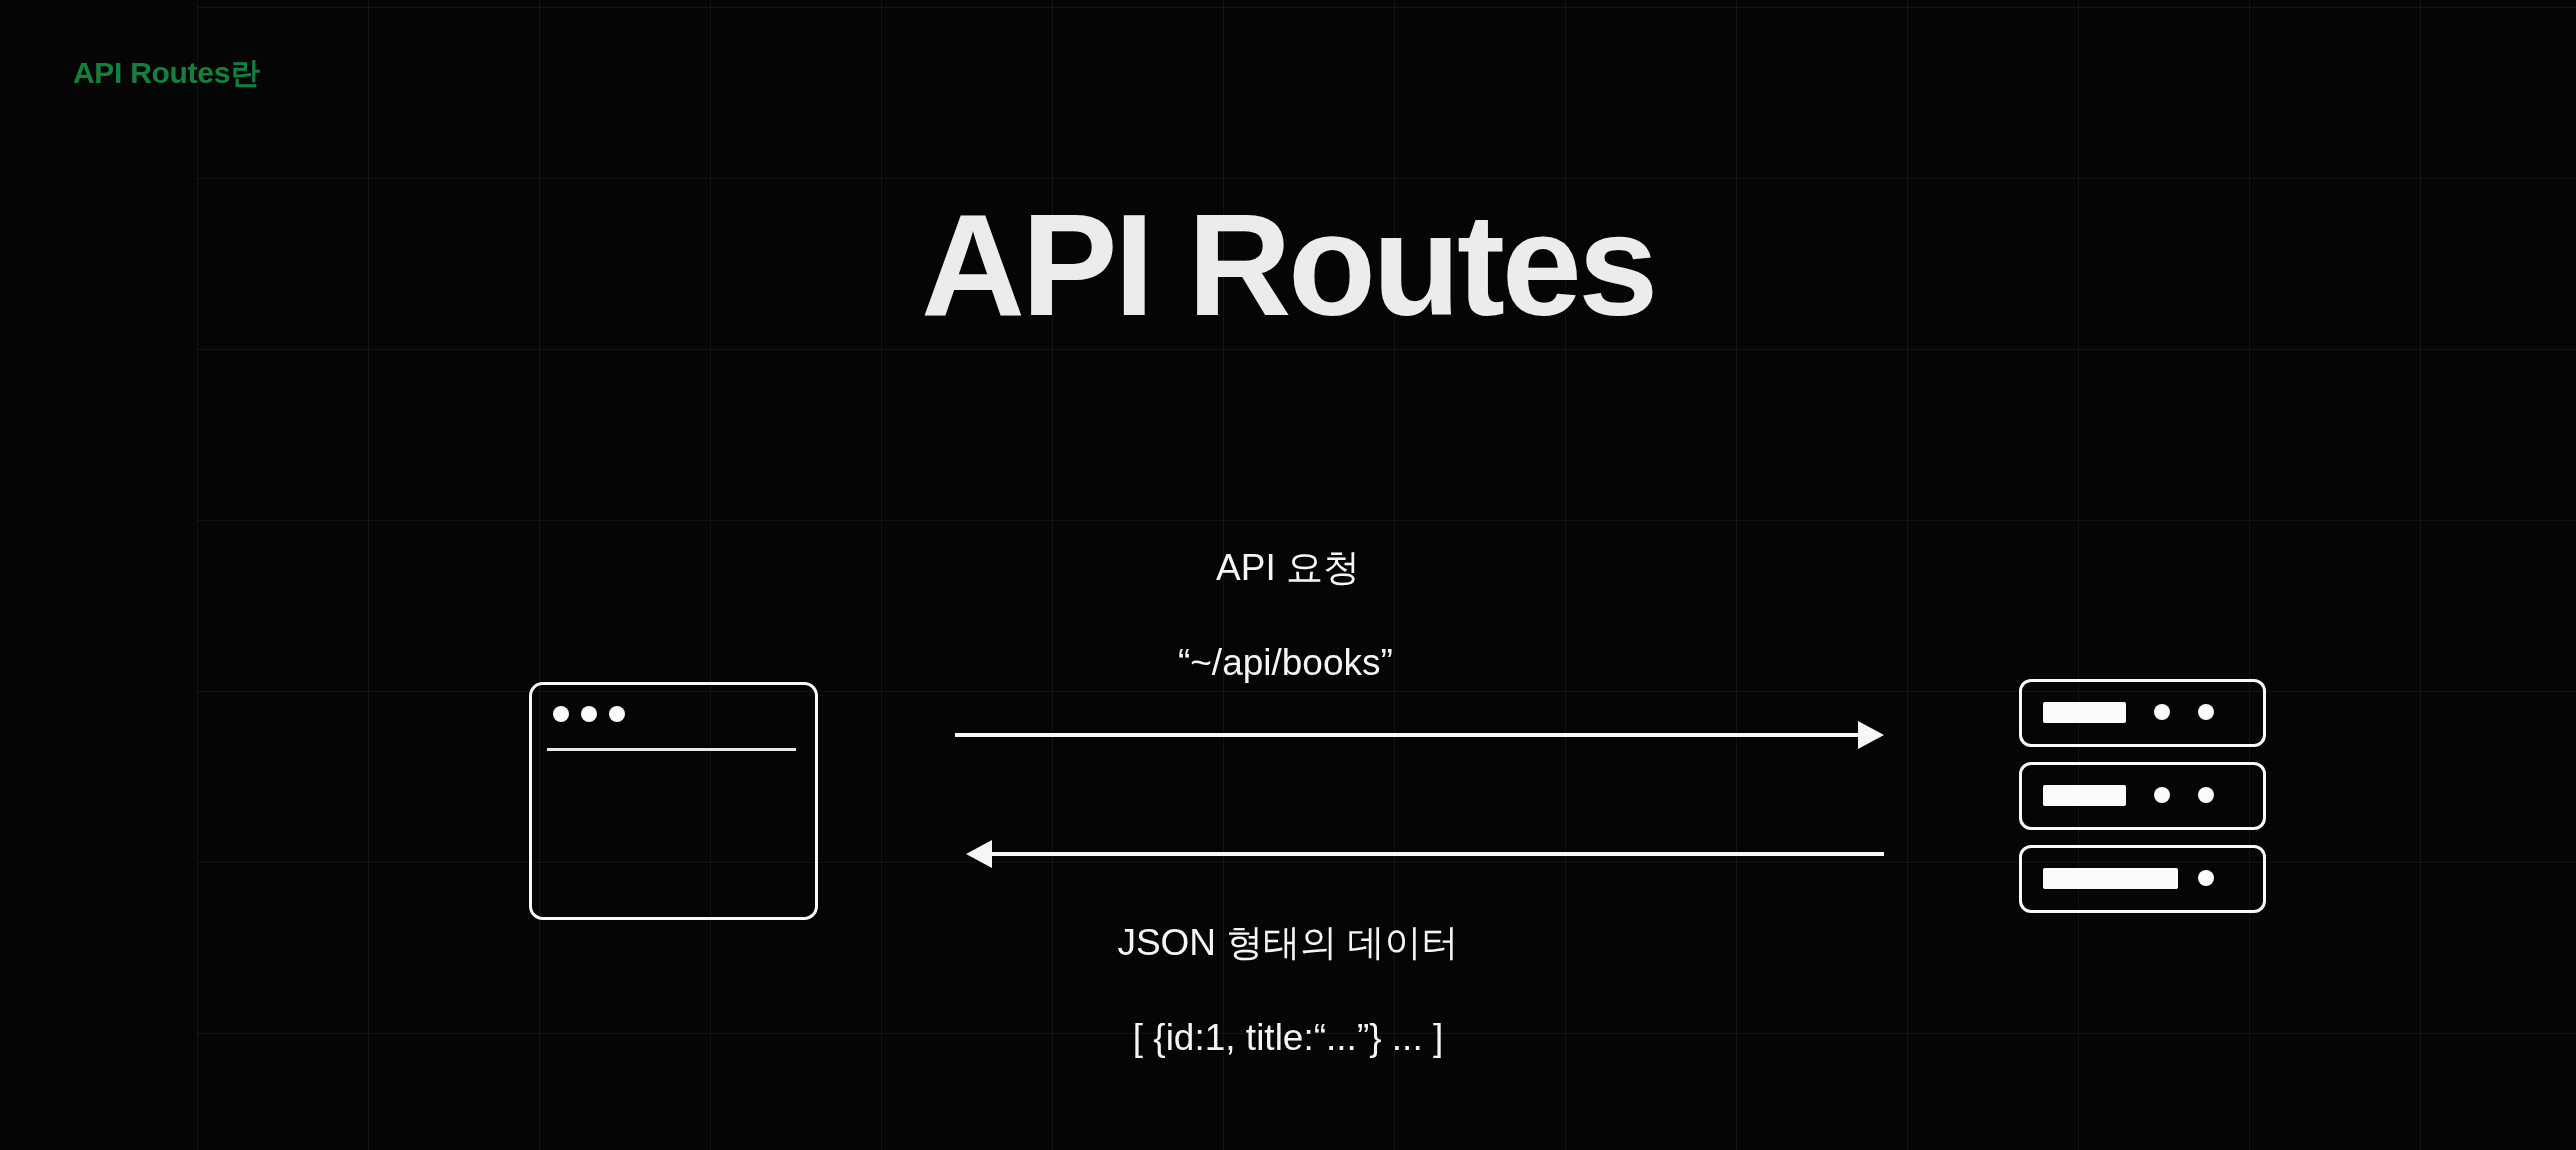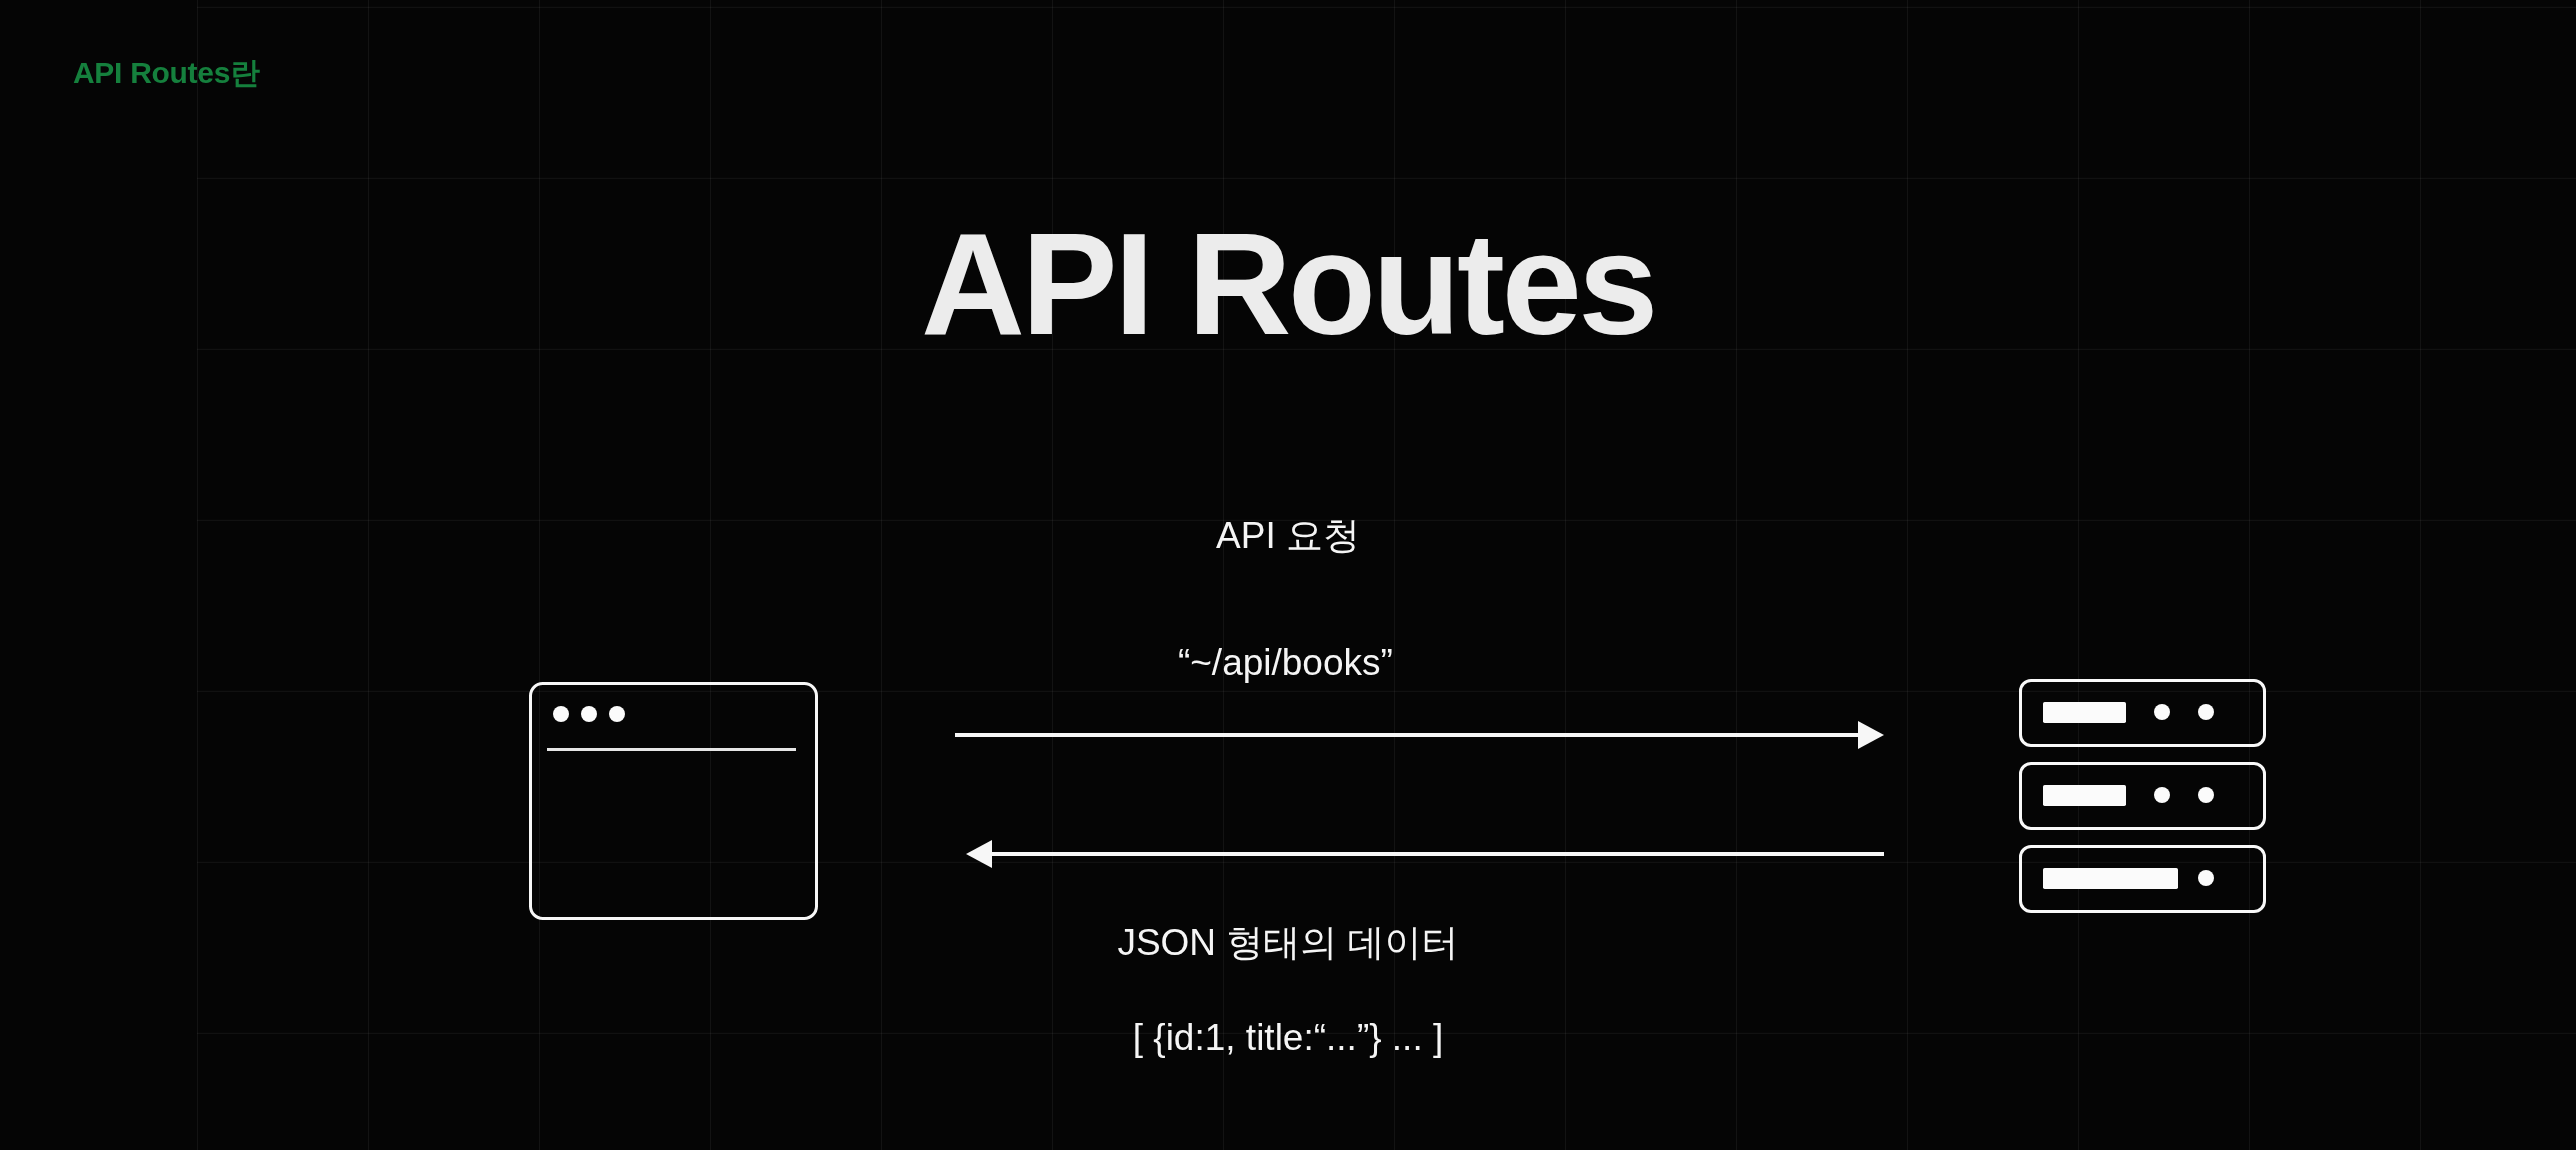--- a/index.html
+++ b/index.html
@@ -56,21 +56,21 @@
     font-weight:700;
     letter-spacing:-0.3px;
     color:#15803d;
     white-space:nowrap;
   }
 
   
   #main-title {
     position:absolute;
     left:0;
-    top:213px;
+    top:194px;
     width:2576px;
     text-align:center;
     font-size:144px;
     line-height:1;
     font-weight:900;
     letter-spacing:-3.4px;
     color:#ececec;
     white-space:nowrap;
   }
 
@@ -81,21 +81,21 @@
     width:2576px;
     text-align:center;
     font-size:37px;
     line-height:1.2;
     font-weight:400;
     color:#f5f5f5;
     white-space:nowrap;
   }
   .diagram-label.shift { transform:translateX(-2.6px); }
 
-  #label-request       { top:514px; }
+  #label-request       { top:546px; }
   #label-request-path  { top:641px; }
   #label-response      { top:921px; }
   #label-response-body { top:1016px; }
 
   
   .arrow-row {
     position:absolute;
     height:20.6px;
     display:flex;
     align-items:center;

